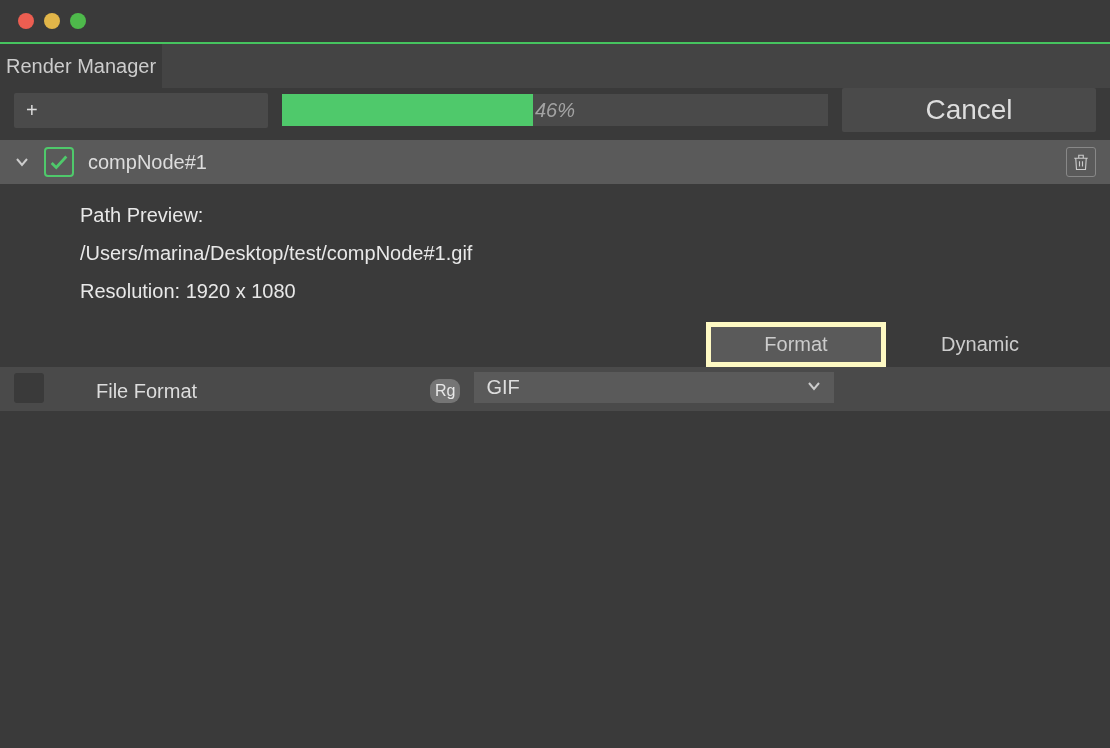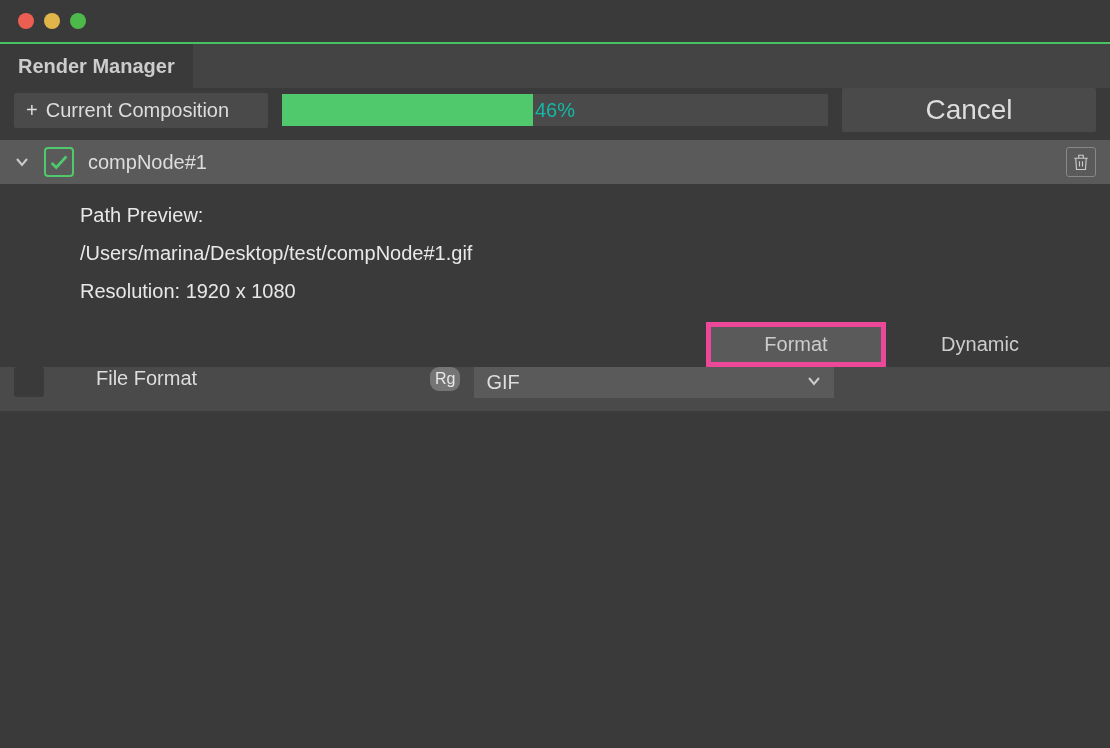--- a/index.html
+++ b/index.html
@@ -37,26 +37,26 @@
     }
     .traffic-close { background: #ec5e51; }
     .traffic-min { background: #e1b549; }
     .traffic-max { background: #4eb94b; }
     .tabbar {
       height: 44px;
       display: flex;
       align-items: stretch;
     }
     .tab {
-      padding: 0 18px;
+      padding: 0 6px;
       display: flex;
       align-items: center;
       color: #ccc;
       font-size: 20px;
-      font-weight: 700;
+      font-weight: 400;
       background: #3a3a3a;
     }
     .tab.active {
       background: #3a3a3a;
       position: relative;
     }
     .tabbar-rest {
       flex: 1;
       background: #444;
     }
@@ -91,24 +91,25 @@
     }
     .progress-fill {
       position: absolute;
       left: 0;
       top: 0;
       height: 100%;
       background: #4fc96b;
     }
     .progress-label {
       position: relative;
-      color: #14b8a6;
+      color: #a3a3a3;
       font-size: 20px;
       font-weight: 300;
       z-index: 1;
+      font-style: italic;
     }
     .cancel-btn {
       background: #4a4a4a;
       color: #ddd;
       font-size: 28px;
       font-weight: 300;
       padding: 6px 18px;
       border-radius: 2px;
       cursor: pointer;
       min-width: 254px;
@@ -190,30 +191,30 @@
       font-size: 20px;
       font-weight: 300;
       cursor: pointer;
       min-width: 180px;
       text-align: center;
     }
     .subtab.active {
       background: #5a5a5a;
     }
     .format-highlight {
-      border: 5px solid #ec4899;
+      border: 5px solid #fef9c3;
       padding: 6px 26px;
       min-width: 180px;
     }
     .format-row {
       height: 44px;
       background: #4a4a4a;
       display: flex;
-      align-items: flex-start;
-      padding: 0 14px;
+      align-items: flex-end;
+      padding: 8px 14px;
       gap: 14px;
     }
     .small-checkbox {
       width: 30px;
       height: 30px;
       background: #3a3a3a;
       border-radius: 3px;
       cursor: pointer;
     }
     .format-label {
@@ -261,21 +262,20 @@
   </div>
 
   <div class="tabbar">
     <div class="tab active">Render Manager</div>
     <div class="tabbar-rest"></div>
   </div>
 
   <div class="toolbar-row">
     <div class="add-comp-btn">
       <span>+</span>
-      <span>Current Composition</span>
     </div>
     <div class="progress-container">
       <div class="progress-fill" style="width:46%"></div>
       <div class="progress-label">46%</div>
     </div>
     <div class="cancel-btn">Cancel</div>
   </div>
 
   <div class="node-header">
     <div class="chevron-down">

